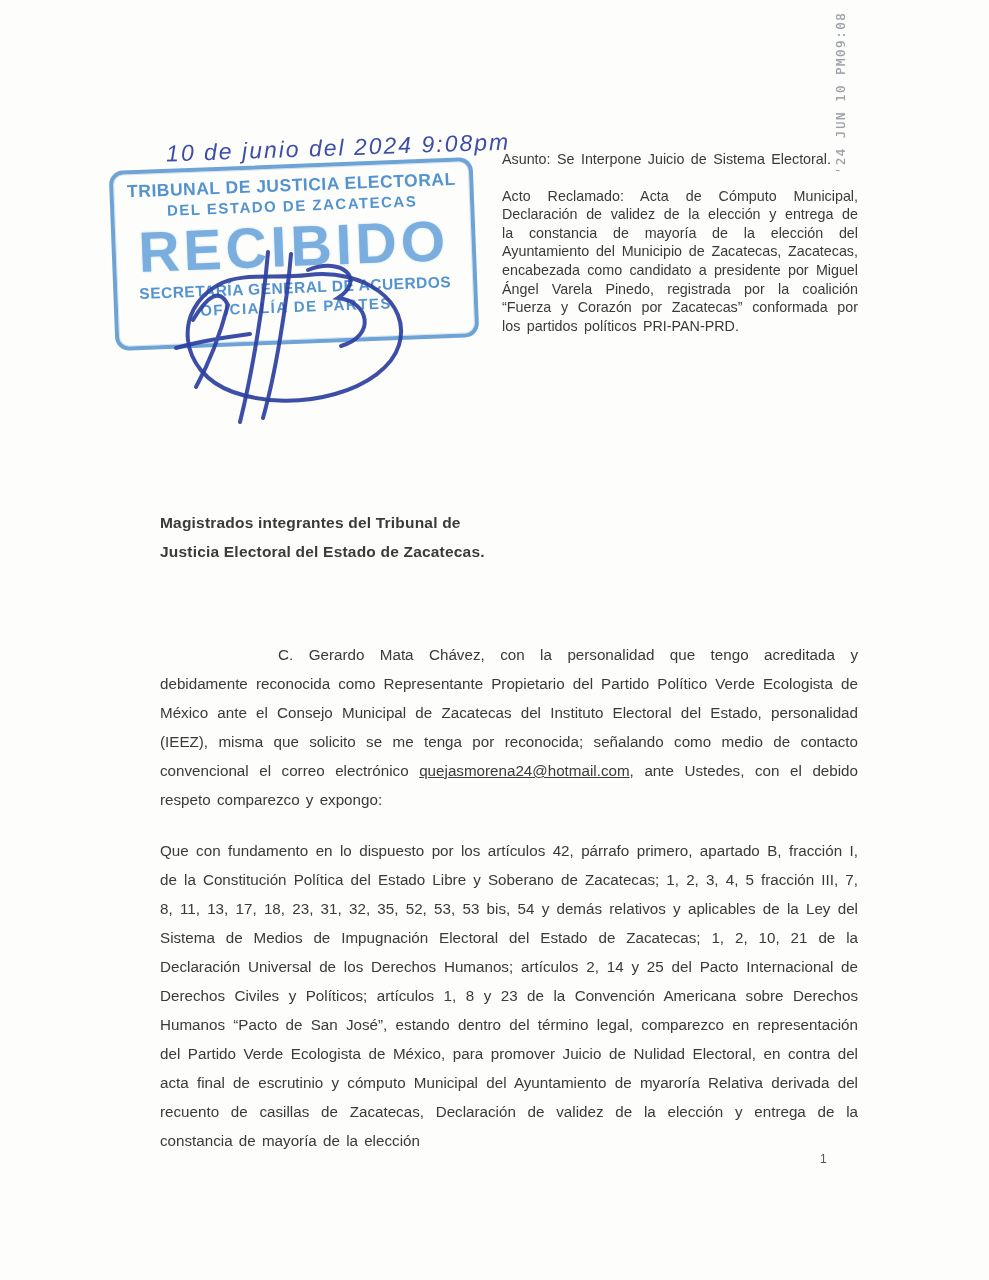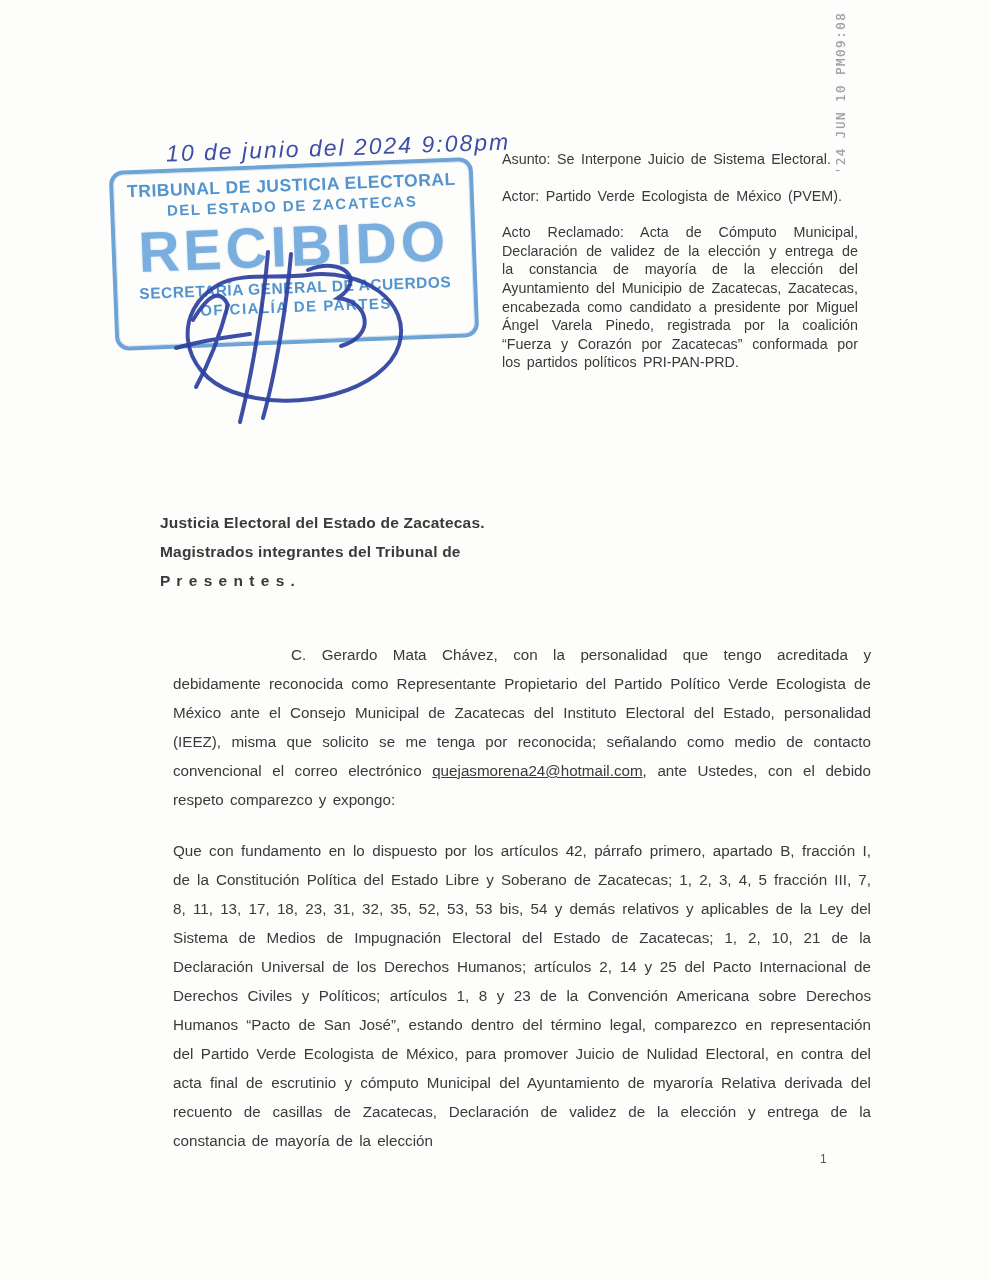--- a/index.html
+++ b/index.html
@@ -67,21 +67,21 @@
   .addr{
     position:absolute;left:160px;top:508px;
     font-weight:bold;font-size:15.5px;line-height:29px;
     letter-spacing:.2px;
   }
   .addr .presentes{letter-spacing:1px;}
   
   .body{
     position:absolute;left:160px;top:640px;width:698px;
     font-size:15.2px;line-height:29px;
-    text-align:justify;word-spacing:2px;margin-left:13px;
+    text-align:justify;word-spacing:2px;
   }
   .body .para{margin:0 0 22px 0;}
   .body .para.indent{text-indent:118px;}
   .b{font-weight:normal;}
   .u{text-decoration:underline;}
   .pageno{
     position:absolute;left:820px;top:1152px;
     font-size:12px;color:#555;
   }
 </style>
@@ -105,28 +105,26 @@
   <svg class="signature" viewBox="0 0 300 210">
     <path d="M70 45 C25 70 30 132 85 152 C150 175 237 150 251 105 C264 62 215 28 160 35 C128 39 92 32 70 45"></path>
     <path d="M120 12 C116 60 105 130 92 182"></path>
     <path d="M143 14 C139 62 128 132 115 178"></path>
     <path d="M160 30 C195 16 218 40 190 58 C222 62 228 96 193 106"></path>
     <path d="M45 80 C60 55 72 48 80 65 C72 95 60 125 48 147 M28 108 C55 100 80 97 102 94"></path>
   </svg>
 
   <div class="hdr">
     <p class="blk"><span class="b">Asunto: </span><span>Se Interpone Juicio de Sistema Electoral.</span></p>
-    <p class="blk"><span class="b">Actor: </span><span>Partido Verde Ecologista de México (PVEM).</span></p>
     <p class="blk"><span class="b">Acto Reclamado: </span><span>Acta de Cómputo Municipal, Declaración de validez de la elección y entrega de la constancia de mayoría de la elección del Ayuntamiento del Municipio de Zacatecas, Zacatecas, encabezada como candidato a presidente por Miguel Ángel Varela Pinedo, registrada por la coalición “Fuerza y Corazón por Zacatecas” conformada por los partidos políticos PRI-PAN-PRD.</span></p>
   </div>
 
   <div class="addr">
+    <div>Magistrados integrantes del Tribunal de</div>
     <div>Justicia Electoral del Estado de Zacatecas.</div>
-    <div>Magistrados integrantes del Tribunal de</div>
-    <div class="presentes">P r e s e n t e s .</div>
   </div>
 
   <div class="body">
     <p class="para indent"><span class="b">C. Gerardo Mata Chávez,</span><span> con la personalidad que tengo acreditada y debidamente reconocida como Representante Propietario del Partido Político Verde Ecologista de México ante el Consejo Municipal de Zacatecas del Instituto Electoral del Estado, personalidad (IEEZ), misma que solicito se me tenga por reconocida; señalando como medio de contacto convencional el correo electrónico </span><span class="u">quejasmorena24@hotmail.com</span><span>, ante Ustedes, con el debido respeto comparezco y expongo:</span></p>
     <p class="para"><span>Que con fundamento en lo dispuesto por los artículos 42, párrafo primero, apartado B, fracción I, de la Constitución Política del Estado Libre y Soberano de Zacatecas; 1, 2, 3, 4, 5 fracción III, 7, 8, 11, 13, 17, 18, 23, 31, 32, 35, 52, 53, 53 bis, 54 y demás relativos y aplicables de la Ley del Sistema de Medios de Impugnación Electoral del Estado de Zacatecas; 1, 2, 10, 21 de la Declaración Universal de los Derechos Humanos; artículos 2, 14 y 25 del Pacto Internacional de Derechos Civiles y Políticos; artículos 1, 8 y 23 de la Convención Americana sobre Derechos Humanos “Pacto de San José”, estando dentro del término legal, comparezco en representación del Partido Verde Ecologista de México, para promover </span><span class="b">Juicio de Nulidad Electoral</span><span>, en contra del </span><span class="b">acta final de escrutinio y cómputo Municipal del Ayuntamiento de myaroría Relativa derivada del recuento de casillas de Zacatecas, Declaración de validez de la elección y entrega de la constancia de mayoría de la elección</span></p>
   </div>
 
   <div class="pageno">1</div>
 
 </div>

